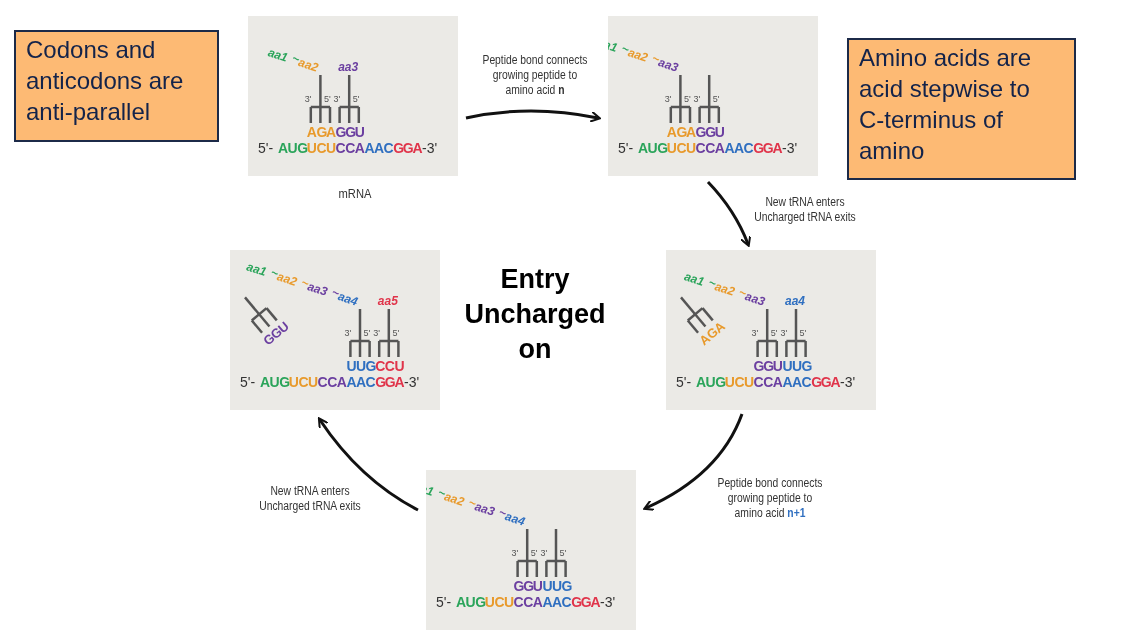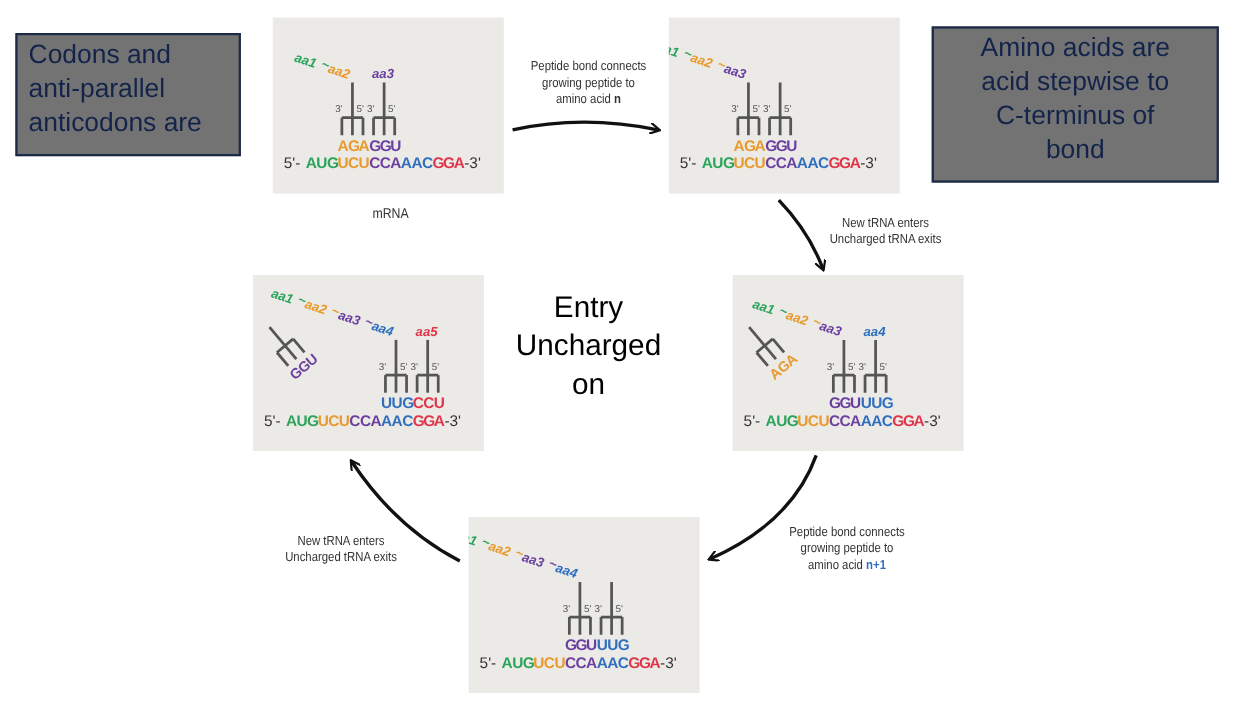--- a/index.html
+++ b/index.html
@@ -1,37 +1,37 @@
 <!DOCTYPE html>
 <html><head>
 <meta charset="utf-8">
 <style>
   html, body { margin:0; padding:0; background:#ffffff; }
   body { width:1140px; height:641px; position:relative; overflow:hidden; font-family:"Liberation Sans", sans-serif; }
-  .note { position:absolute; background:#737373; border:2px solid #1c2a48; color:#13234a; font-family:"Liberation Sans", sans-serif; font-size:24px; line-height:31px; padding:2px 10px 2px 10px; box-sizing:border-box; }
+  .note { position:absolute; background:#fdba74; border:2px solid #1c2a48; color:#13234a; font-family:"Liberation Sans", sans-serif; font-size:24px; line-height:31px; padding:2px 10px 2px 10px; box-sizing:border-box; }
   .panel { position:absolute; background:#ebeae6; width:210px; height:160px; }
   .panel svg { position:absolute; left:0; top:0; }
-  .center-title { position:absolute; left:462px; top:262px; width:146px; text-align:center; font-family:"Liberation Sans", sans-serif; font-weight:normal; font-size:27px; line-height:35px; color:#000; }
+  .center-title { position:absolute; left:462px; top:262px; width:146px; text-align:center; font-family:"Liberation Sans", sans-serif; font-weight:bold; font-size:27px; line-height:35px; color:#000; }
   .label { position:absolute; font-family:"Liberation Sans", sans-serif; font-size:12px; line-height:15px; color:#333; text-align:center; transform:scaleX(0.86); transform-origin:center; }
   .label b { font-weight:bold; }
   .arrows { position:absolute; left:0; top:0; }
 </style>
 </head>
 <body>
 
 <div class="note" style="left:14px;top:30px;width:205px;height:112px;">
   <div>Codons and</div>
+  <div>anticodons are</div>
   <div>anti-parallel</div>
-  <div>anticodons are</div>
-</div>
-<div class="note" style="left:847px;top:24px;width:261px;height:142px;text-align:center;">
+</div>
+<div class="note" style="left:847px;top:38px;width:229px;height:142px;">
   <div>Amino acids are</div>
   <div>acid stepwise to</div>
   <div>C-terminus of</div>
-  <div>bond</div>
+  <div>amino</div>
 </div>
 
 <div class="panel" id="panel-0" style="left:248px;top:16px;">
     <svg width="210" height="160">
       <text x="10" y="137" fill="#333333" font-family="Liberation Sans, sans-serif" font-size="14" font-weight="normal">5'-</text>
       <text x="30" y="137" fill="#2aa45a" font-family="Liberation Sans, sans-serif" font-size="14" font-weight="bold">A</text>
       <text x="39.6" y="137" fill="#2aa45a" font-family="Liberation Sans, sans-serif" font-size="14" font-weight="bold">U</text>
       <text x="49.2" y="137" fill="#2aa45a" font-family="Liberation Sans, sans-serif" font-size="14" font-weight="bold">G</text>
       <text x="58.800000000000004" y="137" fill="#e89a2c" font-family="Liberation Sans, sans-serif" font-size="14" font-weight="bold">U</text>
       <text x="68.4" y="137" fill="#e89a2c" font-family="Liberation Sans, sans-serif" font-size="14" font-weight="bold">C</text>

